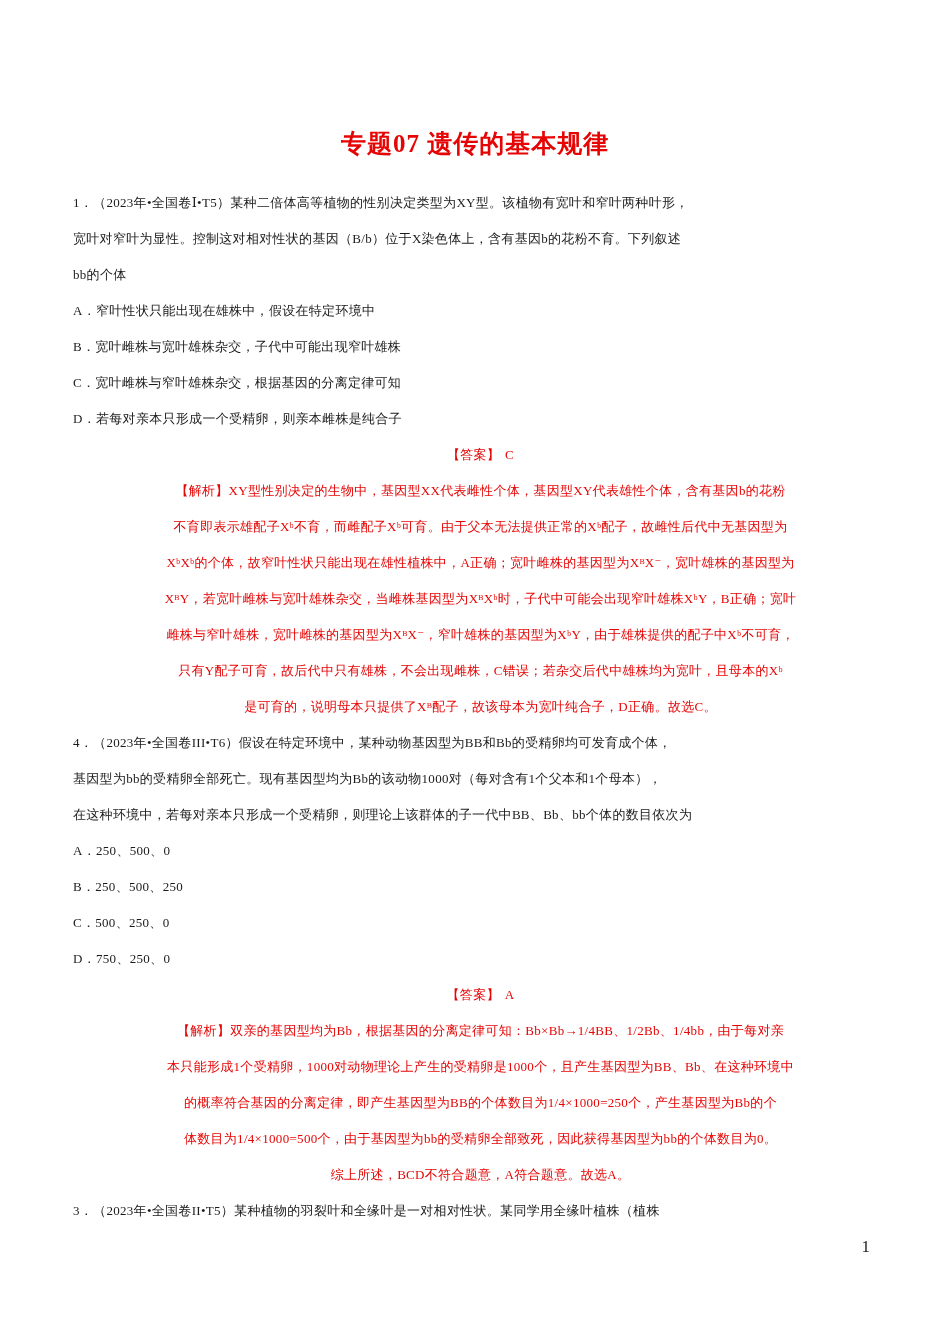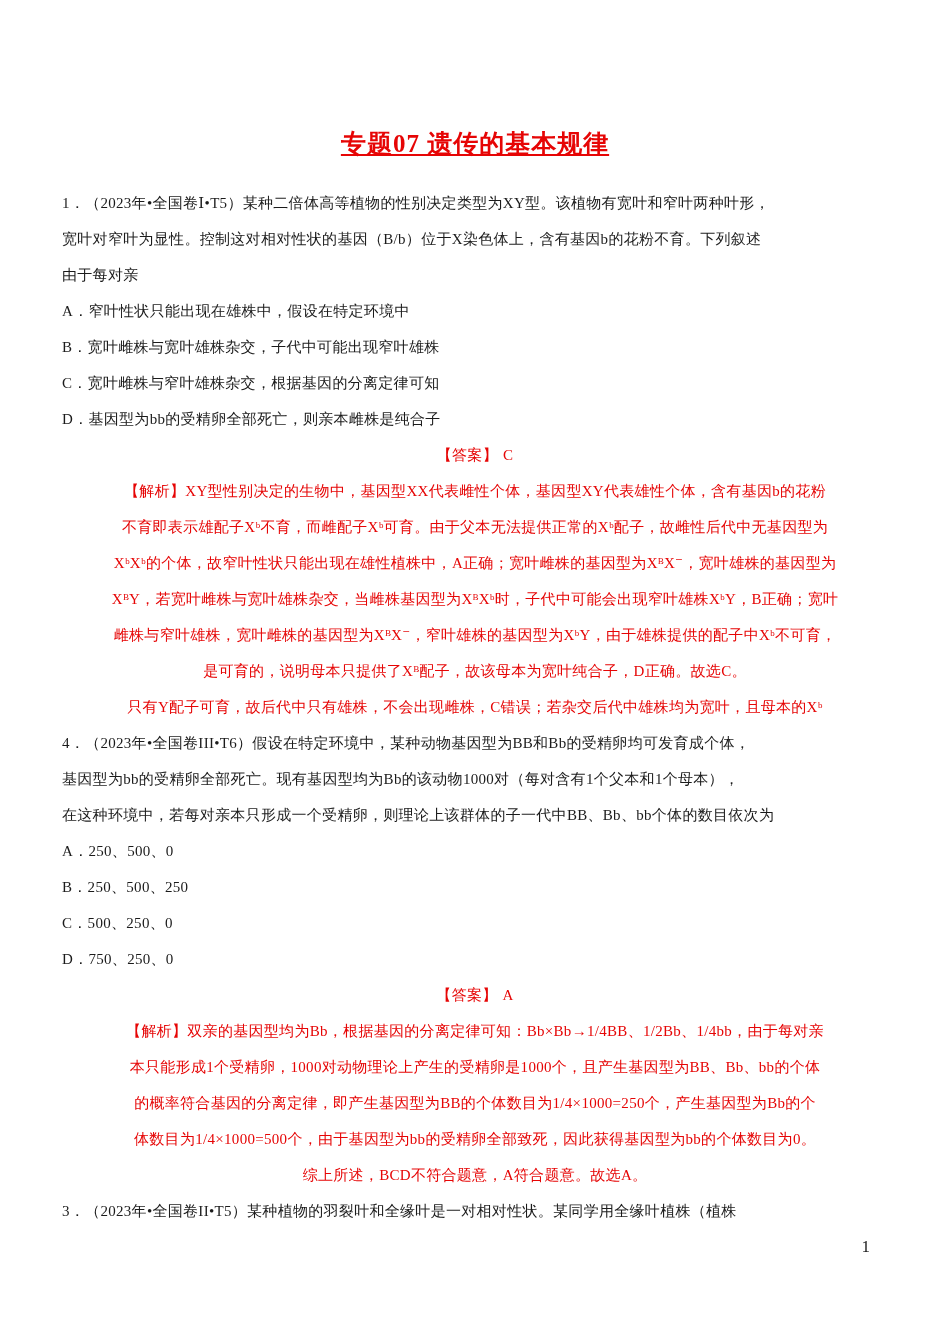--- a/index.html
+++ b/index.html
@@ -19,34 +19,34 @@
     position: absolute;
     top: 127px;
     left: 0;
     width: 100%;
     text-align: center;
     font-size: 25px;
     font-weight: bold;
     letter-spacing: 1px;
     color: var(--accent_red, #e60505);
     margin: 0;
-    text-decoration: underline;
   }
   .body-block {
     position: absolute;
     top: 185px;
     left: 62px;
     width: 826px;
   }
   .line {
     height: 36px;
     line-height: 36px;
-    font-size: 15px;
+    font-size: 13px;
     white-space: nowrap;
     letter-spacing: 0.3px;
+    margin-left: 11px;
   }
   .black { color: var(--text_black, #1b1b1b); }
   .red   { color: var(--accent_red, #e60505); text-align: center; }
   .answer-value { margin-left: 5px; }
   .page-footer {
     position: absolute;
     top: 1236px;
     right: 80px;
     font-size: 17px;
     line-height: 22px;
@@ -60,41 +60,41 @@
 
   <h1 class="doc-title">专题07 遗传的基本规律</h1>
 
   <div class="body-block">
 
     <section>
       <div>
 
       <div class="line black">1．（2023年•全国卷Ⅰ•T5）某种二倍体高等植物的性别决定类型为XY型。该植物有宽叶和窄叶两种叶形，</div>
           <div class="line black">宽叶对窄叶为显性。控制这对相对性状的基因（B/b）位于X染色体上，含有基因b的花粉不育。下列叙述</div>
-          <div class="line black">由于每对亲</div>
+          <div class="line black">bb的个体</div>
         </div>
       <div>
 
       <div class="line black">A．窄叶性状只能出现在雄株中，假设在特定环境中</div>
           <div class="line black">B．宽叶雌株与宽叶雄株杂交，子代中可能出现窄叶雄株</div>
           <div class="line black">C．宽叶雌株与窄叶雄株杂交，根据基因的分离定律可知</div>
-          <div class="line black">D．基因型为bb的受精卵全部死亡，则亲本雌株是纯合子</div>
+          <div class="line black">D．若每对亲本只形成一个受精卵，则亲本雌株是纯合子</div>
         </div>
       <div class="line red">
         <span>【答案】</span><span class="answer-value">C</span>
       </div>
       <div>
 
       <div class="line red">【解析】XY型性别决定的生物中，基因型XX代表雌性个体，基因型XY代表雄性个体，含有基因b的花粉</div>
           <div class="line red">不育即表示雄配子Xᵇ不育，而雌配子Xᵇ可育。由于父本无法提供正常的Xᵇ配子，故雌性后代中无基因型为</div>
           <div class="line red">XᵇXᵇ的个体，故窄叶性状只能出现在雄性植株中，A正确；宽叶雌株的基因型为XᴮX⁻，宽叶雄株的基因型为</div>
           <div class="line red">XᴮY，若宽叶雌株与宽叶雄株杂交，当雌株基因型为XᴮXᵇ时，子代中可能会出现窄叶雄株XᵇY，B正确；宽叶</div>
           <div class="line red">雌株与窄叶雄株，宽叶雌株的基因型为XᴮX⁻，窄叶雄株的基因型为XᵇY，由于雄株提供的配子中Xᵇ不可育，</div>
+          <div class="line red">只有Y配子可育，故后代中只有雄株，不会出现雌株，C错误；若杂交后代中雄株均为宽叶，且母本的Xᵇ</div>
           <div class="line red">是可育的，说明母本只提供了Xᴮ配子，故该母本为宽叶纯合子，D正确。故选C。</div>
-          <div class="line red">只有Y配子可育，故后代中只有雄株，不会出现雌株，C错误；若杂交后代中雄株均为宽叶，且母本的Xᵇ</div>
         </div>
     </section>
 
     <section>
       <div>
 
       <div class="line black">4．（2023年•全国卷III•T6）假设在特定环境中，某种动物基因型为BB和Bb的受精卵均可发育成个体，</div>
           <div class="line black">基因型为bb的受精卵全部死亡。现有基因型均为Bb的该动物1000对（每对含有1个父本和1个母本），</div>
           <div class="line black">在这种环境中，若每对亲本只形成一个受精卵，则理论上该群体的子一代中BB、Bb、bb个体的数目依次为</div>
         </div>
@@ -104,21 +104,21 @@
           <div class="line black">B．250、500、250</div>
           <div class="line black">C．500、250、0</div>
           <div class="line black">D．750、250、0</div>
         </div>
       <div class="line red">
         <span>【答案】</span><span class="answer-value">A</span>
       </div>
       <div>
 
       <div class="line red">【解析】双亲的基因型均为Bb，根据基因的分离定律可知：Bb×Bb→1/4BB、1/2Bb、1/4bb，由于每对亲</div>
-          <div class="line red">本只能形成1个受精卵，1000对动物理论上产生的受精卵是1000个，且产生基因型为BB、Bb、bb的个体</div>
+          <div class="line red">本只能形成1个受精卵，1000对动物理论上产生的受精卵是1000个，且产生基因型为BB、Bb、在这种环境中</div>
           <div class="line red">的概率符合基因的分离定律，即产生基因型为BB的个体数目为1/4×1000=250个，产生基因型为Bb的个</div>
           <div class="line red">体数目为1/4×1000=500个，由于基因型为bb的受精卵全部致死，因此获得基因型为bb的个体数目为0。</div>
           <div class="line red">综上所述，BCD不符合题意，A符合题意。故选A。</div>
         </div>
     </section>
 
     <section>
       <div>
 
       <div class="line black">3．（2023年•全国卷II•T5）某种植物的羽裂叶和全缘叶是一对相对性状。某同学用全缘叶植株（植株</div>

